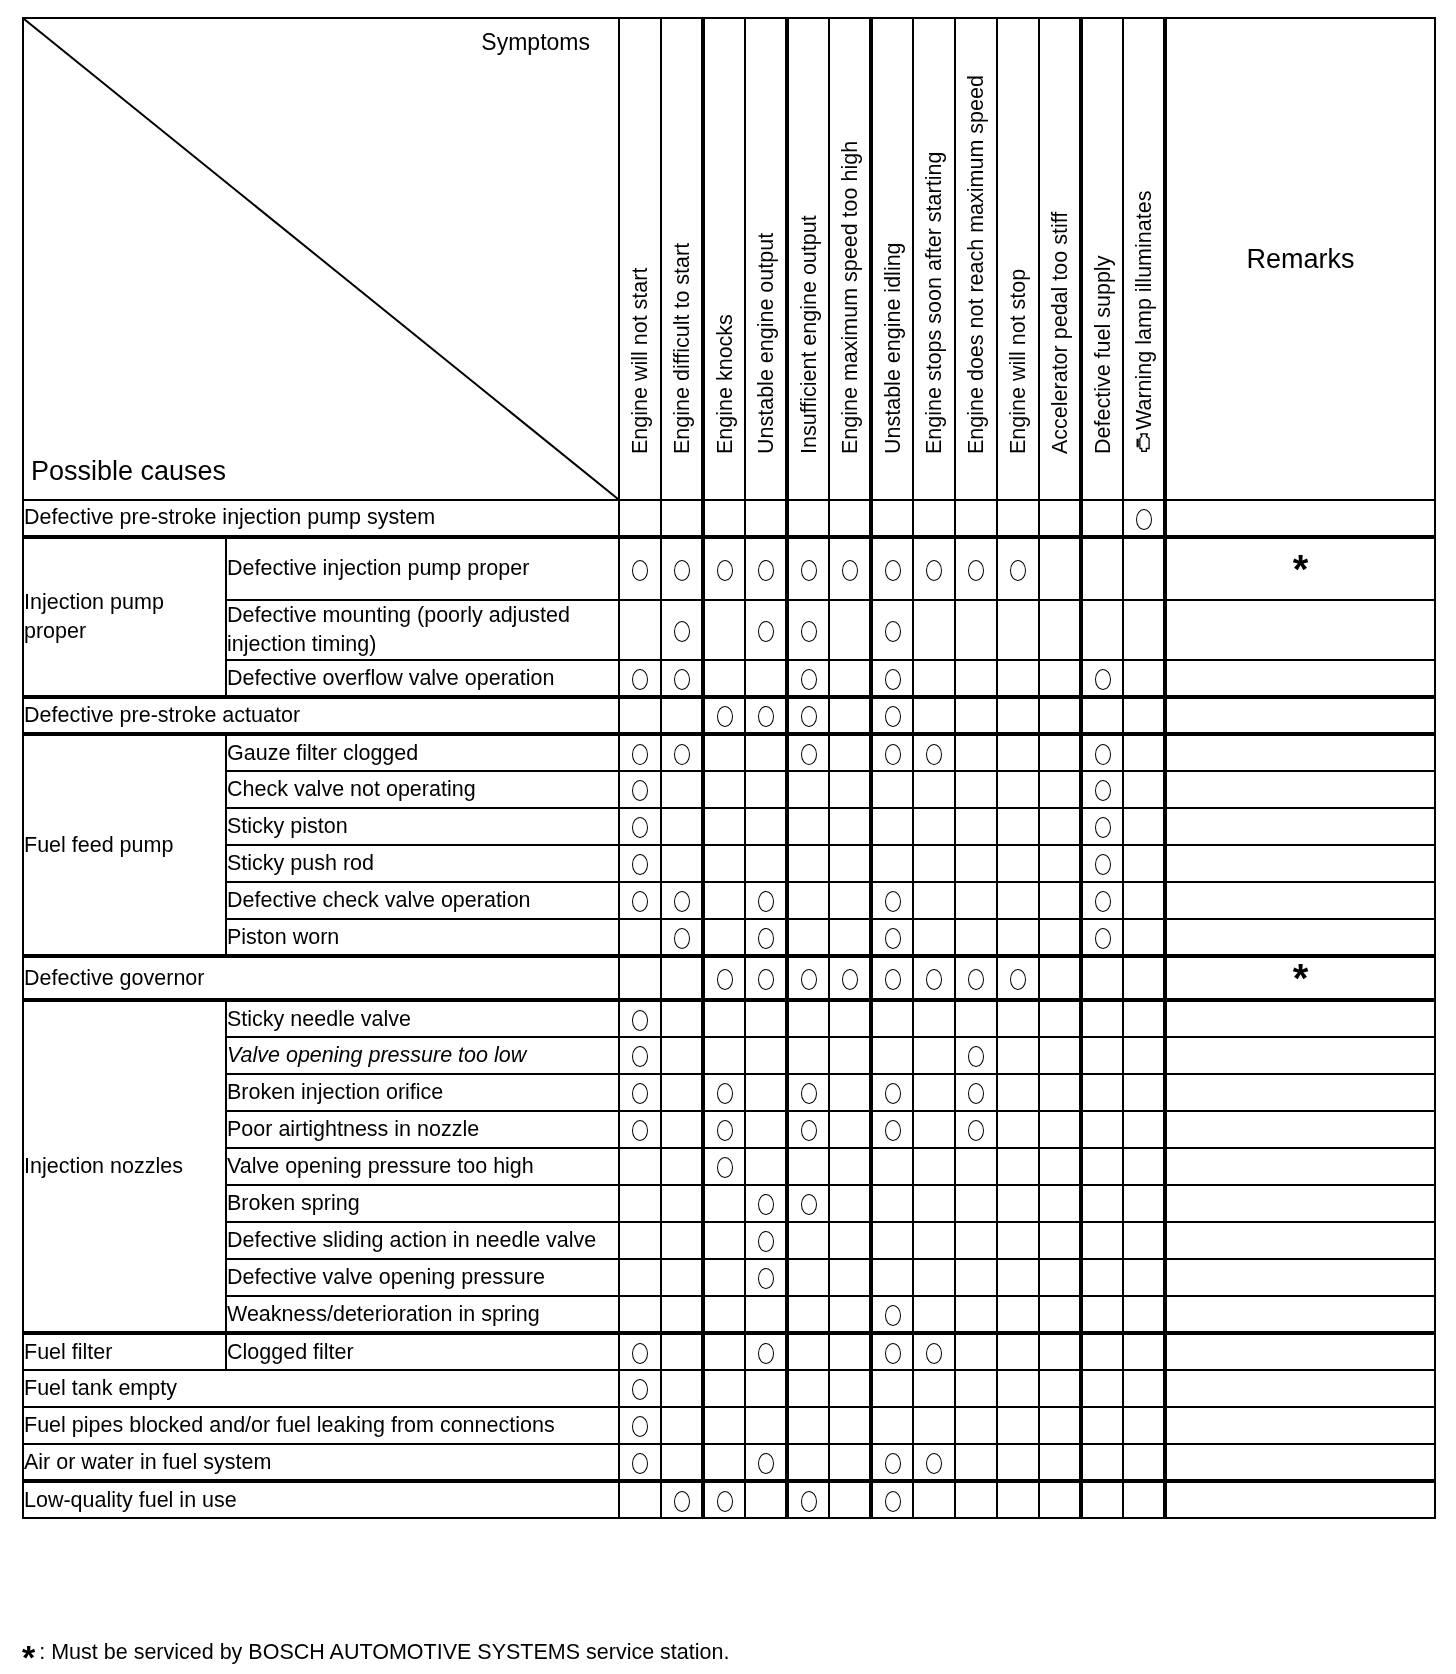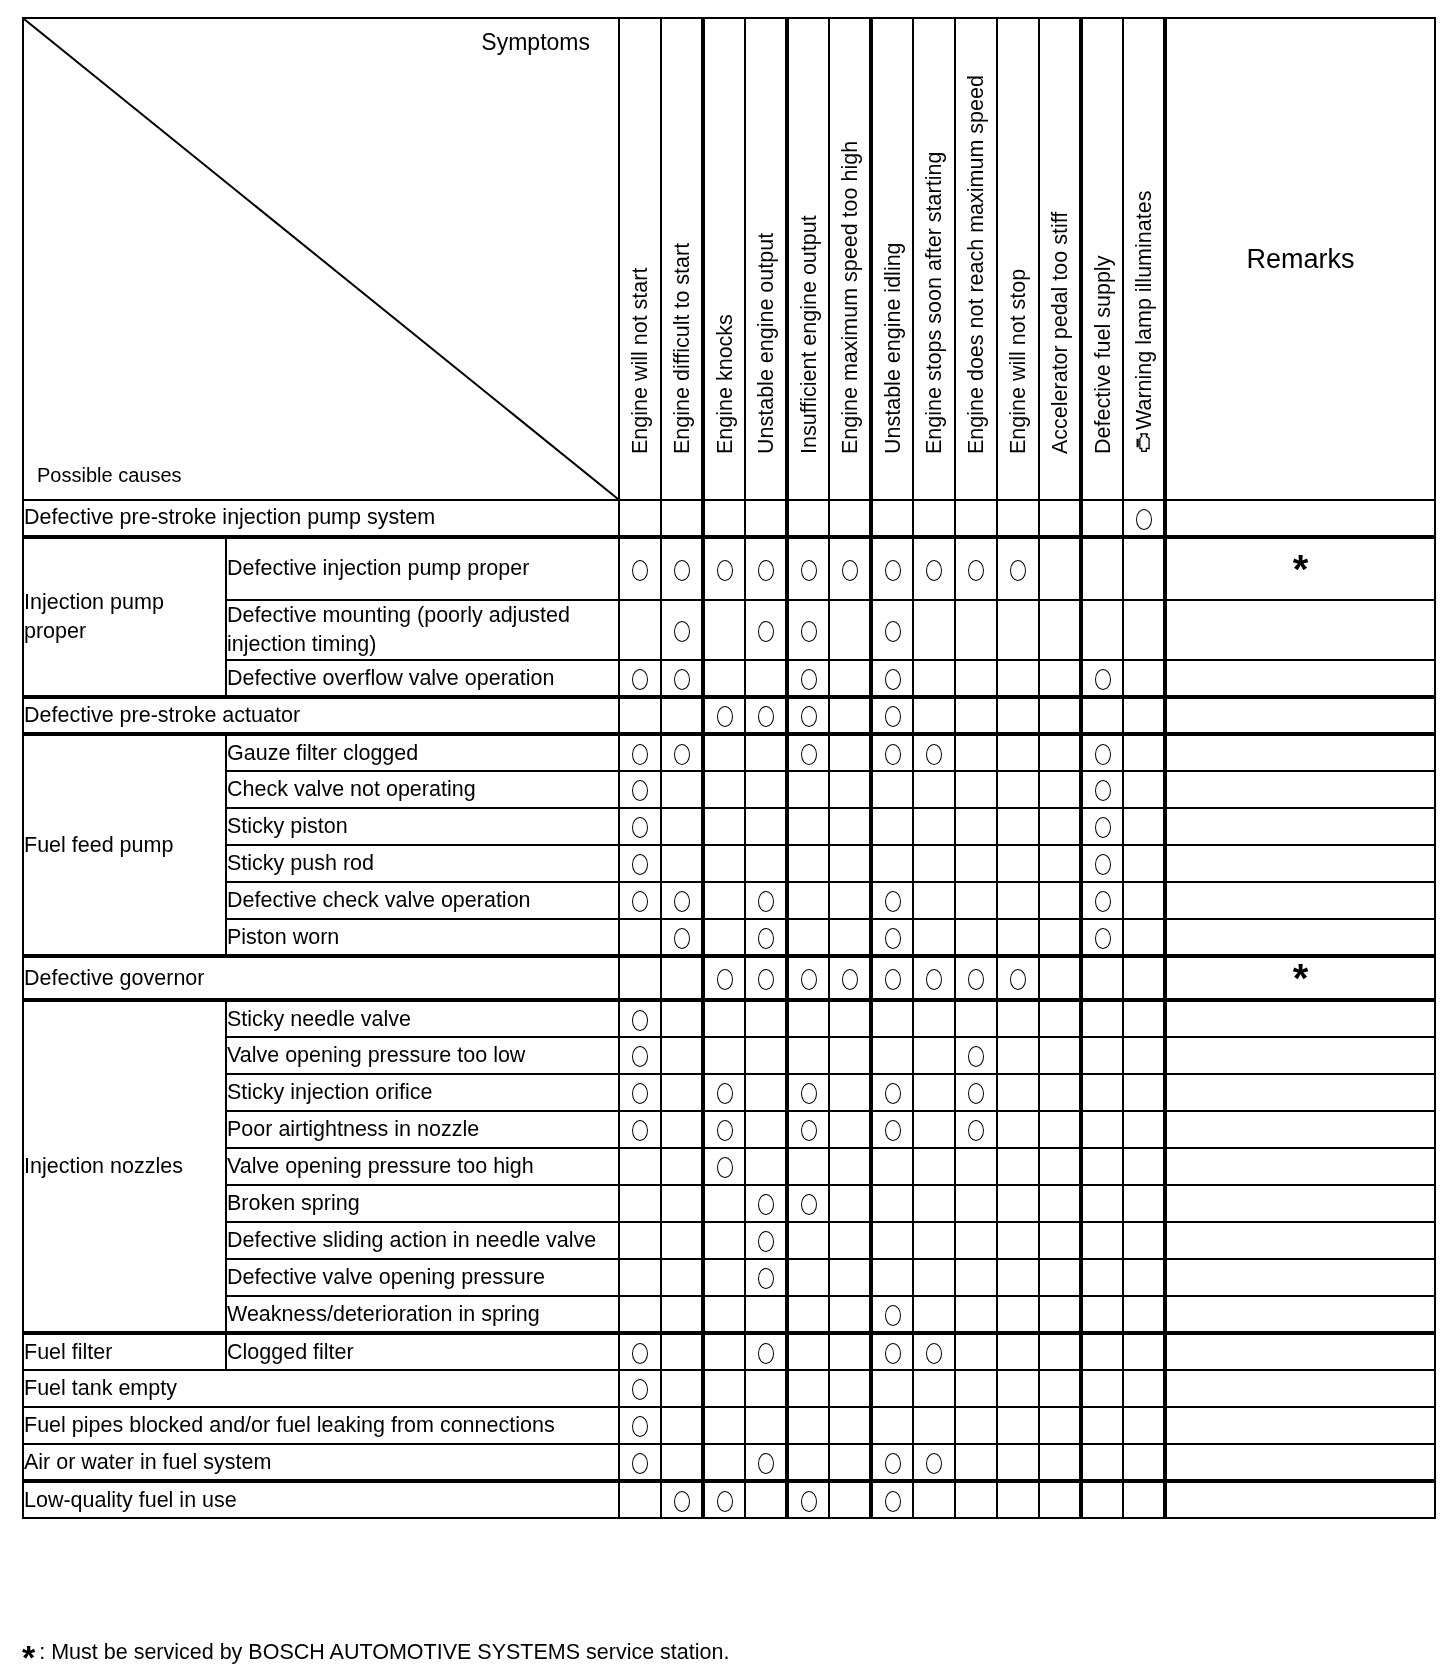--- a/index.html
+++ b/index.html
@@ -7,21 +7,21 @@
   table.tt {
     position: absolute; left: 22px; top: 17px;
     border-collapse: collapse; table-layout: fixed;
     width: 1412px;
     font-size: 21px;
   }
   table.tt td { border: 2px solid #000; padding: 0; vertical-align: middle; }
   td.corner { position: relative; height: 480px; padding: 0; }
   td.corner svg { position: absolute; left: 0; top: 0; width: 100%; height: 100%; }
   td.corner .sym { position: absolute; right: 28px; top: 10px; font-size: 23px; }
-  td.corner .pc { position: absolute; left: 13px; bottom: 12px; font-size: 20px; }
+  td.corner .pc { position: absolute; left: 7px; bottom: 12px; font-size: 27px; }
   td.vh { height: 480px; position: relative; }
   td.vh .vt {
     position: absolute; left: 50%; bottom: 20px;
     transform-origin: 0 0;
     transform: rotate(-90deg) translate(0, -50%);
     white-space: nowrap; font-size: 21.5px;
   }
   td.vh .vt .lamp { display: inline-block; width: 22px; height: 22px; vertical-align: middle; margin-right: 2px; }
   td.remarks-h { text-align: center; font-size: 27px; }
   td.lbl { padding: 6px 12px; font-size: 21.5px; line-height: 1.35; }
@@ -313,39 +313,39 @@
         <td class="mk"></td>
         <td class="mk thickL"></td>
         <td class="mk"></td>
         <td class="mk"></td>
         <td class="mk"></td>
         <td class="mk"></td>
         <td class="mk thickL"></td>
         <td class="mk"></td>
         <td class="rm thickL"></td>
       </tr>
-      <tr style="height: 37px;">
+      <tr style="height: 37px; font-style: italic;">
         <td class="lbl">Valve opening pressure too low</td>
         <td class="mk"><span class="circ"></span></td>
         <td class="mk"></td>
         <td class="mk thickL"></td>
         <td class="mk"></td>
         <td class="mk thickL"></td>
         <td class="mk"></td>
         <td class="mk thickL"></td>
         <td class="mk"></td>
         <td class="mk"><span class="circ"></span></td>
         <td class="mk"></td>
         <td class="mk"></td>
         <td class="mk thickL"></td>
         <td class="mk"></td>
         <td class="rm thickL"></td>
       </tr>
       <tr style="height: 37px;">
-        <td class="lbl">Sticky injection orifice</td>
+        <td class="lbl">Broken injection orifice</td>
         <td class="mk"><span class="circ"></span></td>
         <td class="mk"></td>
         <td class="mk thickL"><span class="circ"></span></td>
         <td class="mk"></td>
         <td class="mk thickL"><span class="circ"></span></td>
         <td class="mk"></td>
         <td class="mk thickL"><span class="circ"></span></td>
         <td class="mk"></td>
         <td class="mk"><span class="circ"></span></td>
         <td class="mk"></td>

